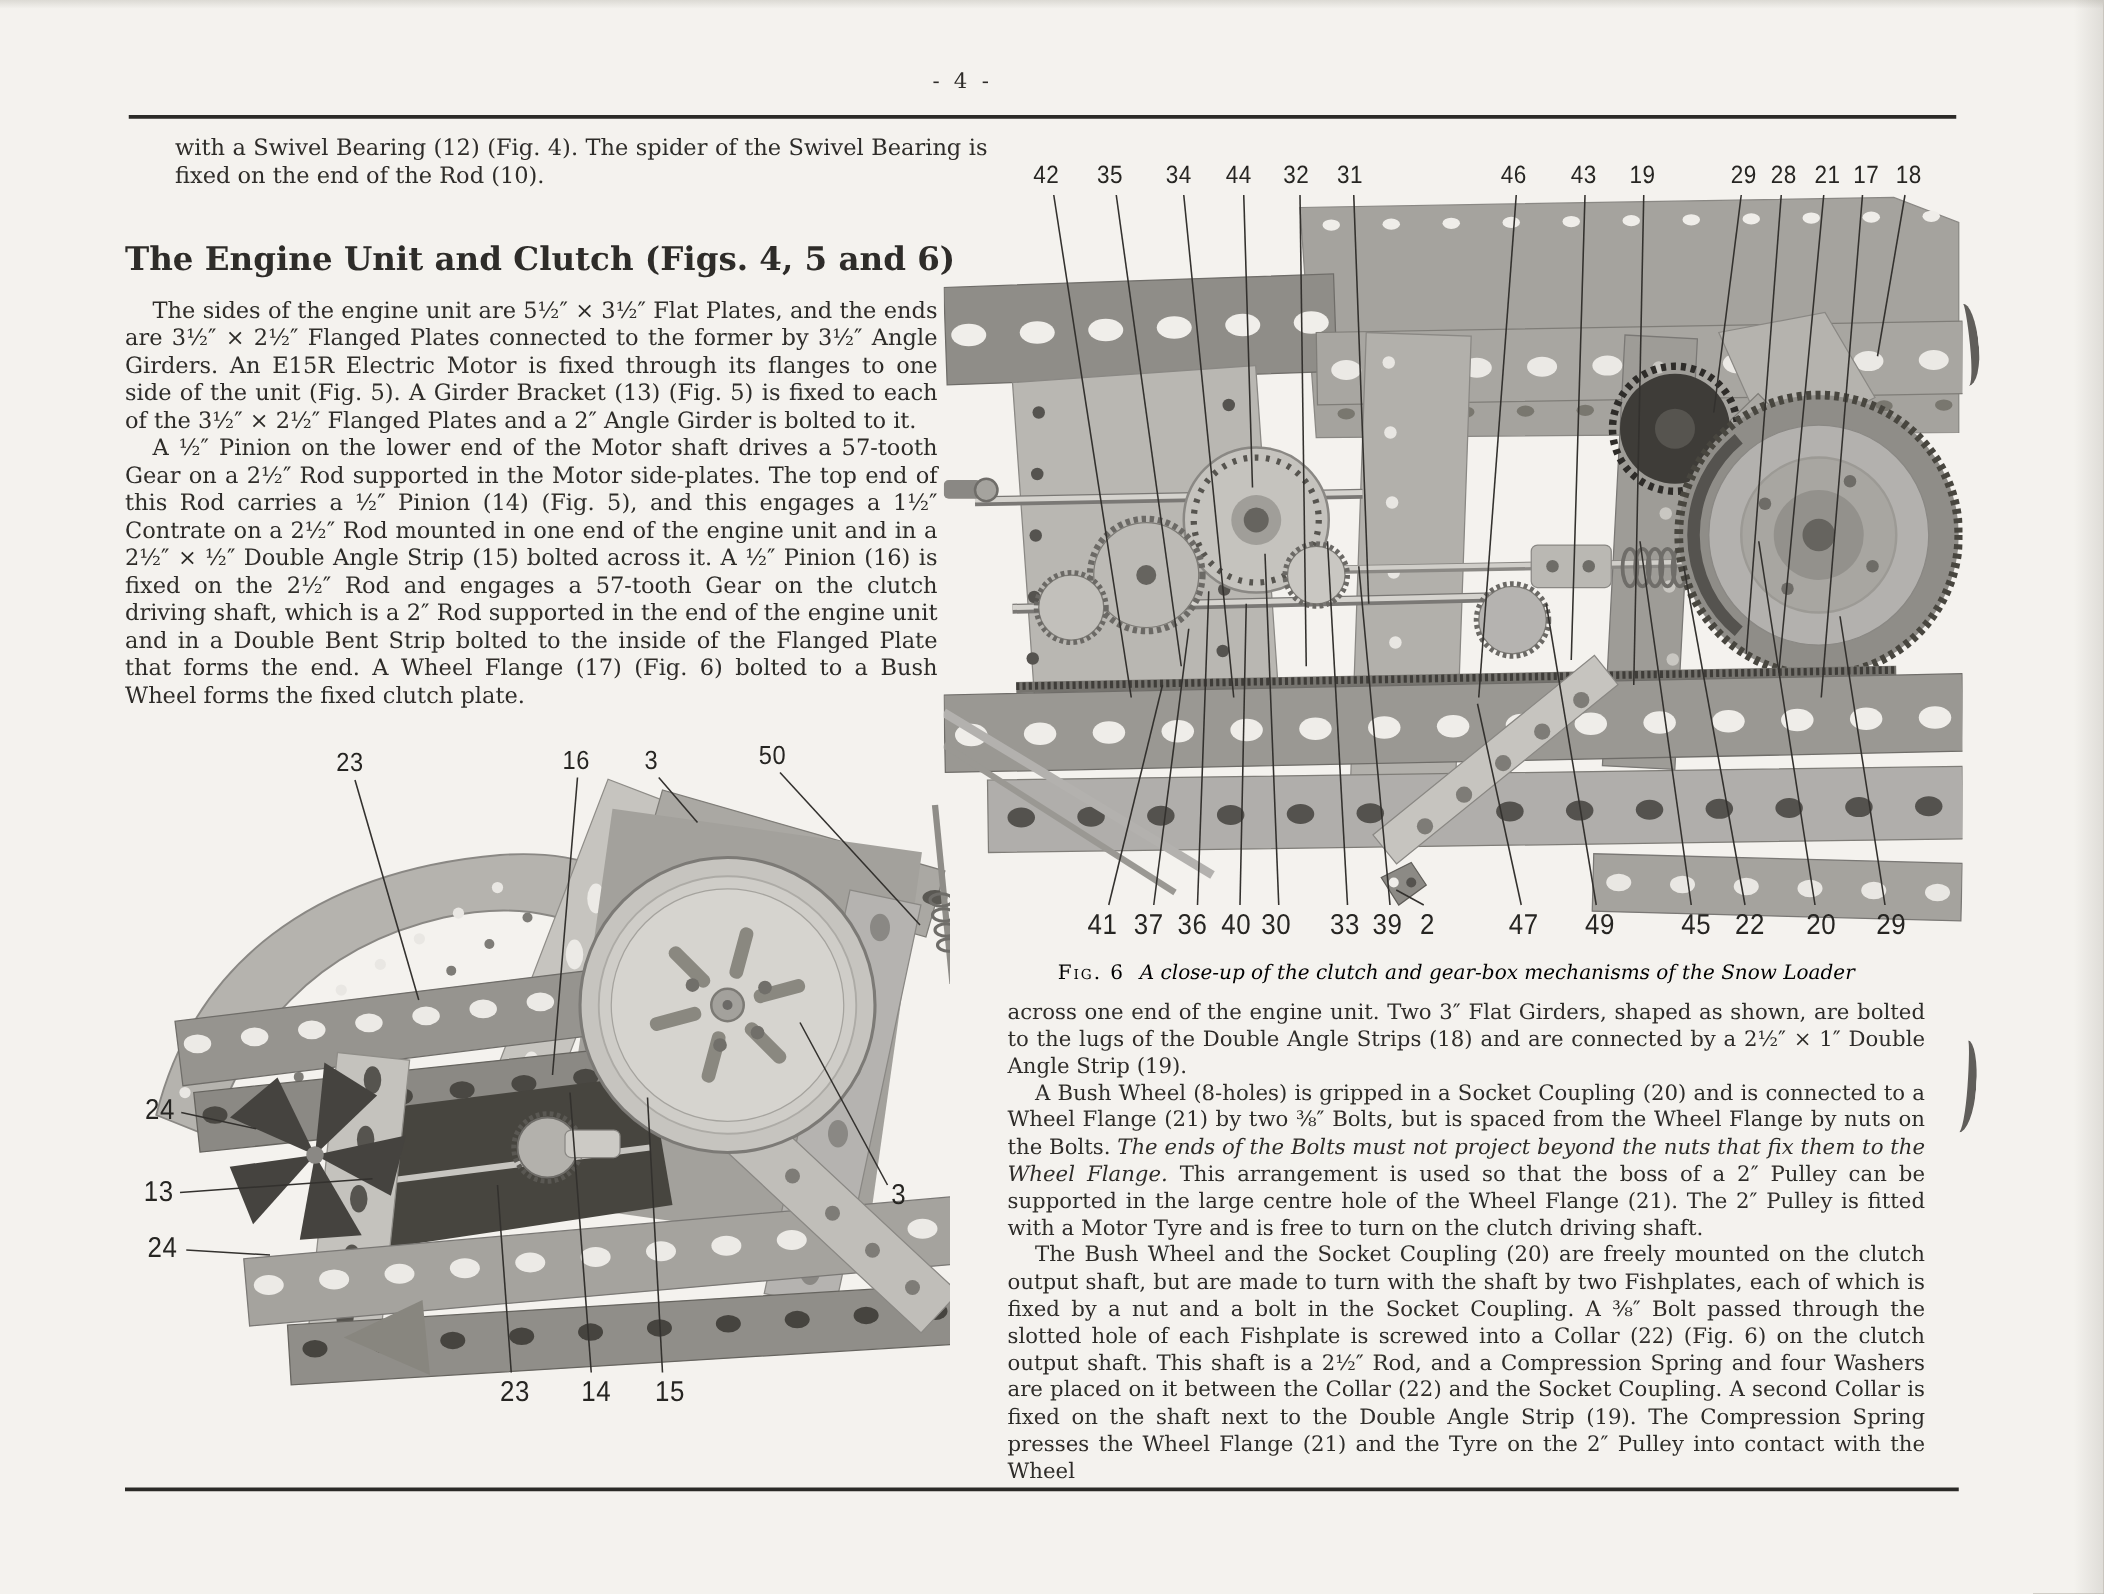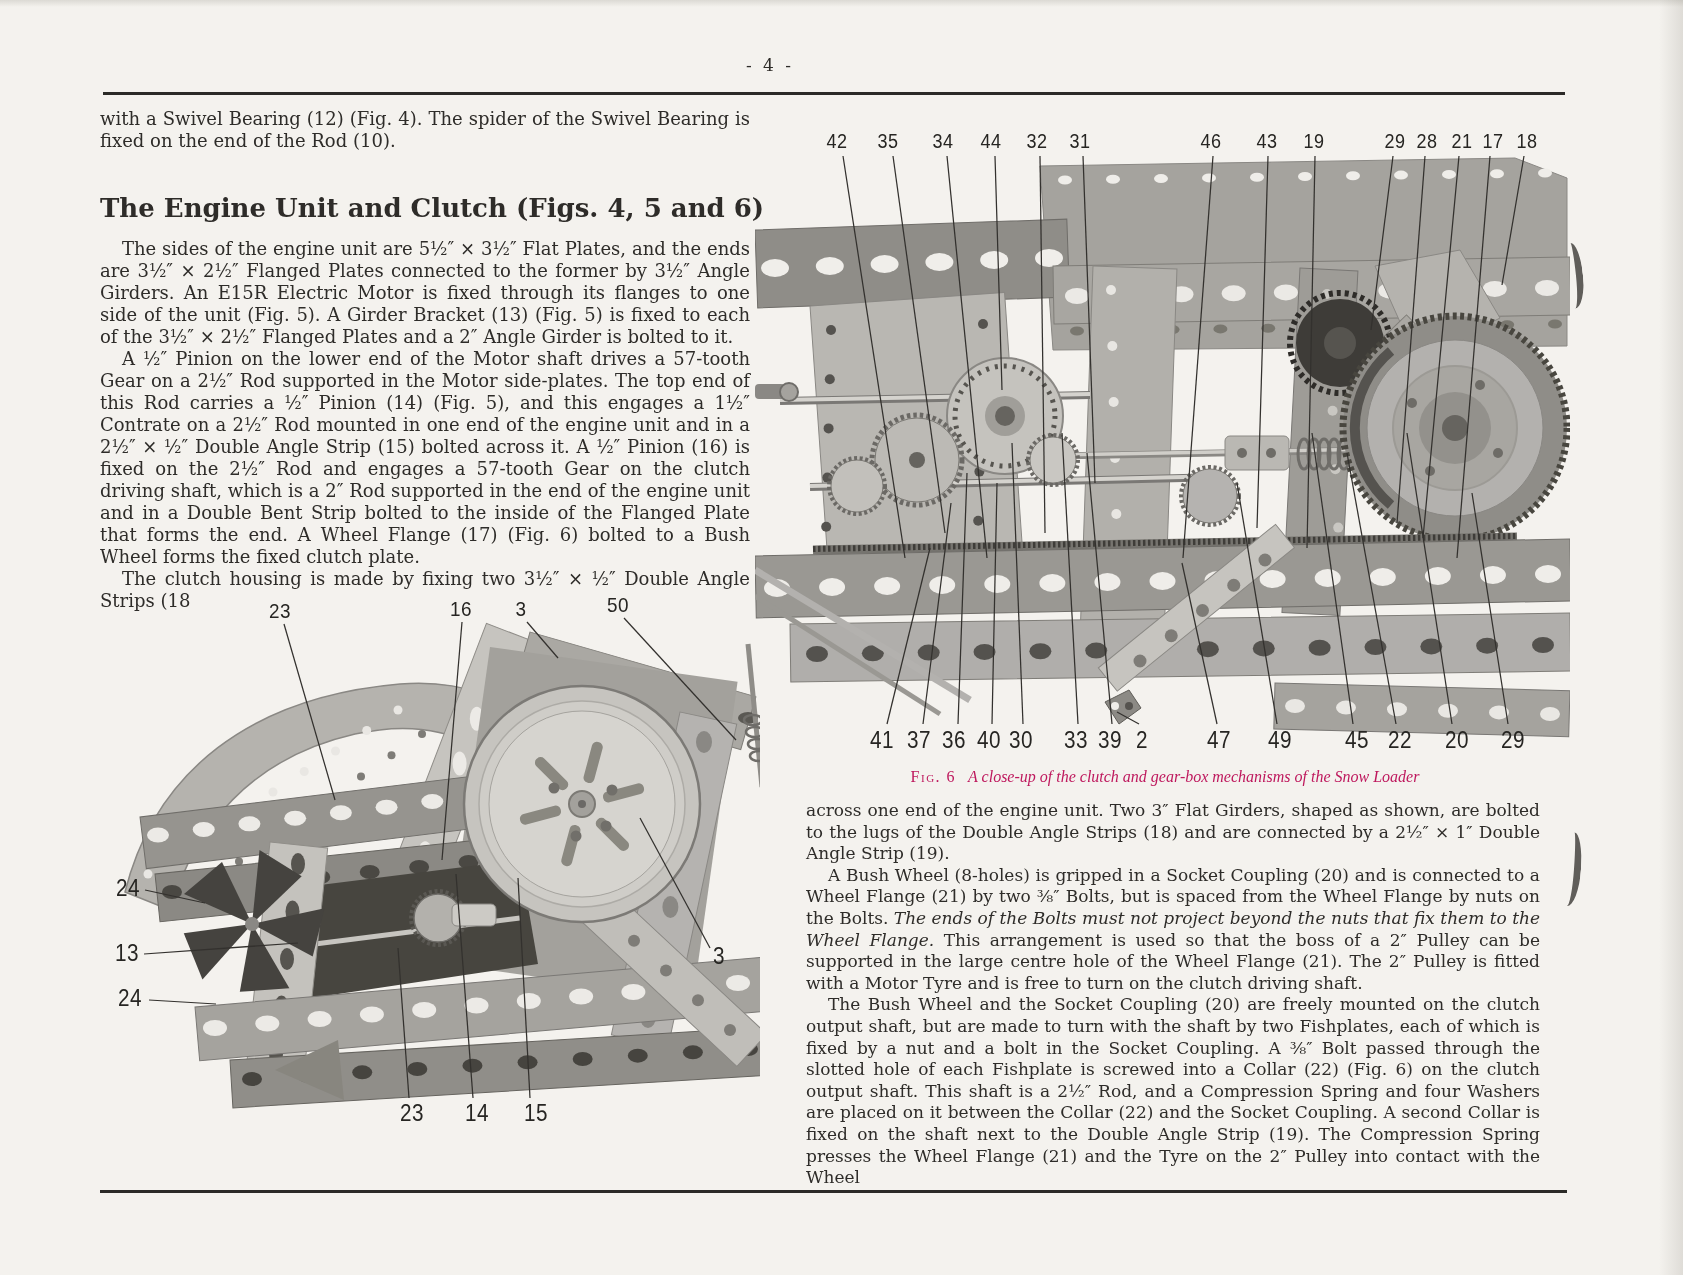--- a/index.html
+++ b/index.html
@@ -16,47 +16,46 @@
   .body-text p{margin:0;padding:0;}
   .left-col{left:100px;width:650px;font-size:18px;line-height:22px;}
   .right-col{left:806px;top:800px;width:734px;font-size:17px;line-height:21.6px;}
   .ind{text-indent:22px;}
   .it{font-style:italic;}
   .heading{position:absolute;left:100px;top:193px;margin:0;font-size:26px;font-weight:bold;}
   .figure{position:absolute;}
   .figure svg{position:absolute;left:0;top:0;}
   .callout{position:absolute;font-family:"Liberation Sans",sans-serif;color:#262522;
         transform:translate(-50%,-50%) scaleX(.9);letter-spacing:.5px;white-space:nowrap;}
-  .caption{position:absolute;font-style:italic;color:#be185d;font-family:Liberation Serif, serif;}
+  .caption{position:absolute;font-style:italic;color:#000000;}
   .fig5-cap{left:103px;top:1138px;width:655px;font-size:17px;line-height:25px;}
   .fig6-cap{left:765px;top:768px;width:800px;font-size:16px;text-align:center;}
   .figlabel{font-style:normal;font-variant:small-caps;letter-spacing:1.5px;margin-right:12px;}
   .artifact{position:absolute;border-right:7px solid #3c3a36;border-radius:60% 40% 50% 50%/50%;opacity:.8;}
   .a1{left:1560px;top:243px;width:16px;height:66px;transform:rotate(-6deg);}
   .a2{left:1558px;top:832px;width:16px;height:74px;transform:rotate(4deg);}
 </style>
 </head>
 <body>
 
 <div class="page">
   <div class="edgetop"></div>
   <div class="edgeright"></div>
 
   <div class="pagenum">- 4 -</div>
   <div class="rule" style="left:103px;top:92px;width:1462px;"></div>
   <div class="rule" style="left:100px;top:1190px;width:1467px;"></div>
 
-  <div class="body-text left-col" style="top:108px;">
+  <div class="body-text left-col" style="top:108px;margin-left:40px;">
       <p class="para"><span>with a Swivel Bearing (12) (Fig. 4). The spider of the Swivel Bearing is fixed on the end of the Rod (10).</span></p>
     </div>
   <h2 class="heading">The Engine Unit and Clutch (Figs. 4, 5 and 6)</h2>
   <div class="body-text left-col" style="top:238px;">
       <p class="para ind"><span>The sides of the engine unit are 5½″ × 3½″ Flat Plates, and the ends are 3½″ × 2½″ Flanged Plates connected to the former by 3½″ Angle Girders. An E15R Electric Motor is fixed through its flanges to one side of the unit (Fig. 5). A Girder Bracket (13) (Fig. 5) is fixed to each of the 3½″ × 2½″ Flanged Plates and a 2″ Angle Girder is bolted to it.</span></p>
       <p class="para ind"><span>A ½″ Pinion on the lower end of the Motor shaft drives a 57-tooth Gear on a 2½″ Rod supported in the Motor side-plates. The top end of this Rod carries a ½″ Pinion (14) (Fig. 5), and this engages a 1½″ Contrate on a 2½″ Rod mounted in one end of the engine unit and in a 2½″ × ½″ Double Angle Strip (15) bolted across it. A ½″ Pinion (16) is fixed on the 2½″ Rod and engages a 57-tooth Gear on the clutch driving shaft, which is a 2″ Rod supported in the end of the engine unit and in a Double Bent Strip bolted to the inside of the Flanged Plate that forms the end. A Wheel Flange (17) (Fig. 6) bolted to a Bush Wheel forms the fixed clutch plate.</span></p>
-      <p class="para ind"><span>The clutch housing is made by fixing two 3½″ × ½″ Double Angle Strips (18</span></p>
     </div>
 
   <div class="figure" id="fig5" style="left:100px;top:592px;width:660px;height:540px;">
     <svg id="fig5-art" width="660" height="540" viewBox="0 0 660 540">
       <path d="M25,300 C55,180 150,105 300,92 C340,89 370,96 385,104 L372,152 C340,136 300,132 255,142 C150,166 95,235 70,318 Z" fill="#b5b3ae" stroke="#8a8884" stroke-width="1.5"></path>
       <g id="f5hA">
           <ellipse cx="48" cy="282" rx="4.5" ry="4.5" fill="#e9e7e3"></ellipse>
           <ellipse cx="79.25" cy="261.5" rx="4.5" ry="4.5" fill="#e9e7e3"></ellipse>
           <ellipse cx="110.5" cy="241" rx="4.5" ry="4.5" fill="#e9e7e3"></ellipse>
           <ellipse cx="141.75" cy="220.5" rx="4.5" ry="4.5" fill="#e9e7e3"></ellipse>

